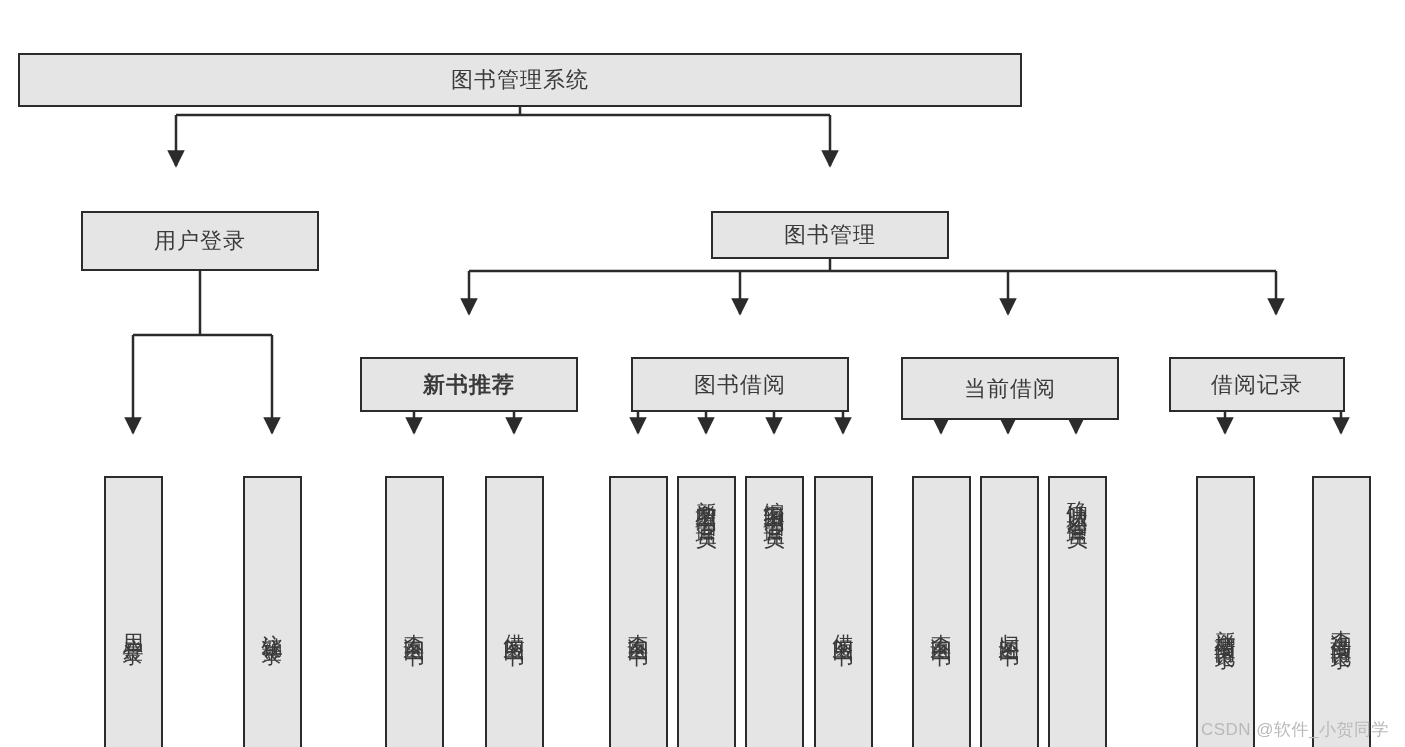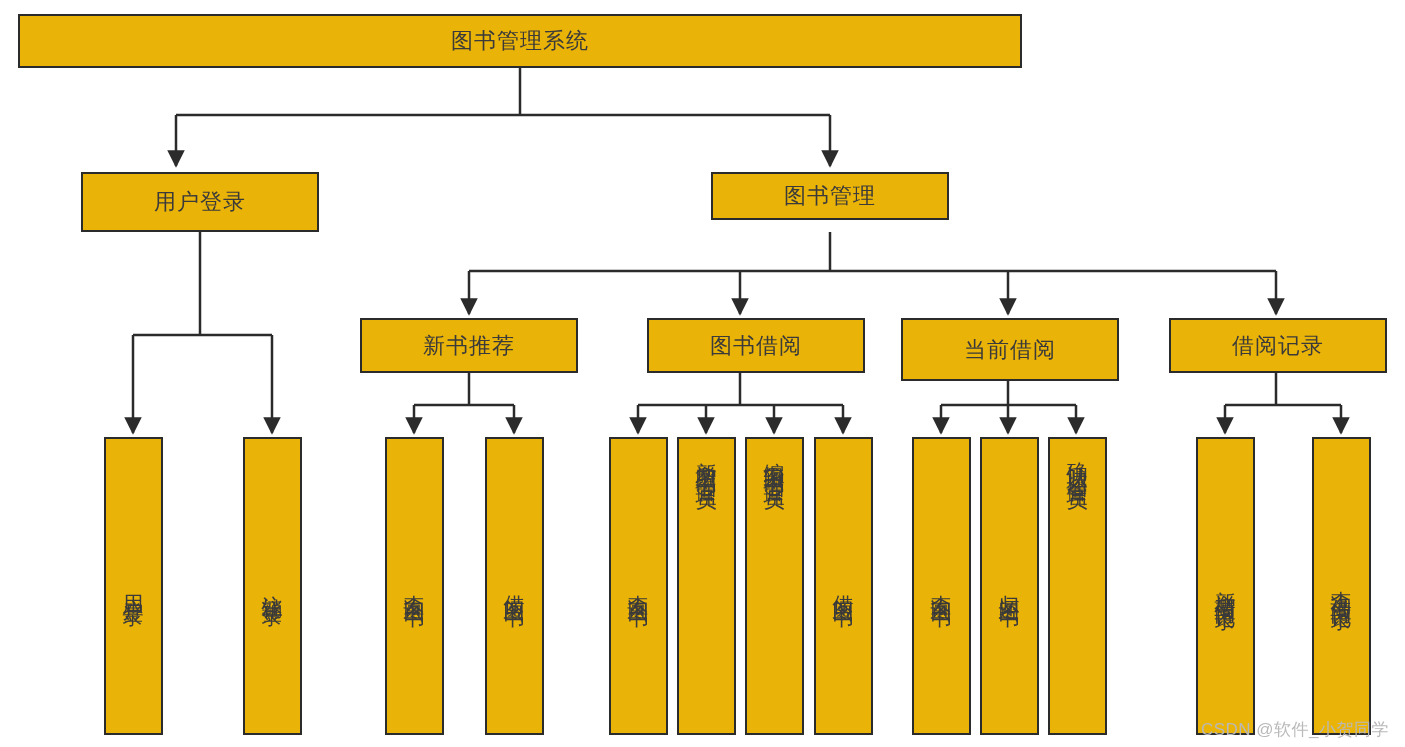--- a/index.html
+++ b/index.html
@@ -25,25 +25,26 @@
     left: 0;
     top: 0;
     width: 1405px;
     height: 747px;
     pointer-events: none;
   }
   .node {
     position: absolute;
     box-sizing: border-box;
     border: 2.5px solid #2b2b2b;
-    background: #eab308;
+    background: #e5e5e5;
     display: flex;
     align-items: center;
     justify-content: center;
     z-index: 2;
+    margin-top: 39px;
   }
   .node-label {
     color: #3a3a3a;
     font-size: 22px;
     line-height: 1.05;
     letter-spacing: 1px;
     white-space: nowrap;
     text-align: center;
   }
   
@@ -142,33 +143,33 @@
   </div>
 
   <div class="node horizontal" style="left:81px; top:172px; width:238px; height:60px;">
     <span class="node-label">用户登录</span>
   </div>
 
   <div class="node horizontal" style="left:711px; top:172px; width:238px; height:48px;">
     <span class="node-label">图书管理</span>
   </div>
 
-  <div class="node horizontal" style="left:360px; top:318px; width:218px; height:55px;">
+  <div class="node horizontal" style="left:360px; top:318px; width:218px; height:55px;font-weight:bold;">
     <span class="node-label">新书推荐</span>
   </div>
 
-  <div class="node horizontal" style="left:647px; top:318px; width:218px; height:55px;">
+  <div class="node horizontal" style="left:631px; top:318px; width:218px; height:55px;">
     <span class="node-label">图书借阅</span>
   </div>
 
   <div class="node horizontal" style="left:901px; top:318px; width:218px; height:63px;">
     <span class="node-label">当前借阅</span>
   </div>
 
-  <div class="node horizontal" style="left:1169px; top:318px; width:218px; height:55px;">
+  <div class="node horizontal" style="left:1169px; top:318px; width:176px; height:55px;">
     <span class="node-label">借阅记录</span>
   </div>
 
   <div class="node vertical centered" style="left:104px; top:437px; width:59px; height:298px;">
     <span class="node-label">用户登录</span>
   </div>
   <div class="node vertical centered" style="left:243px; top:437px; width:59px; height:298px;">
     <span class="node-label">注销登录</span>
   </div>
 

